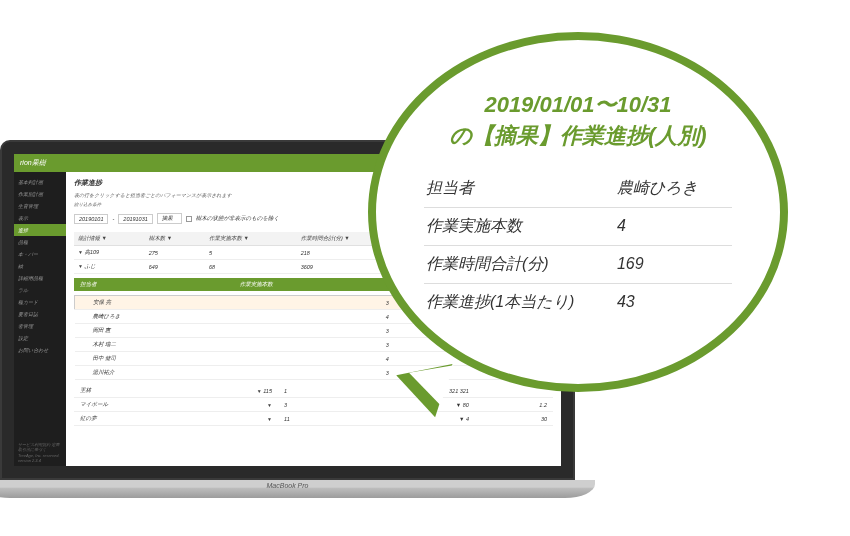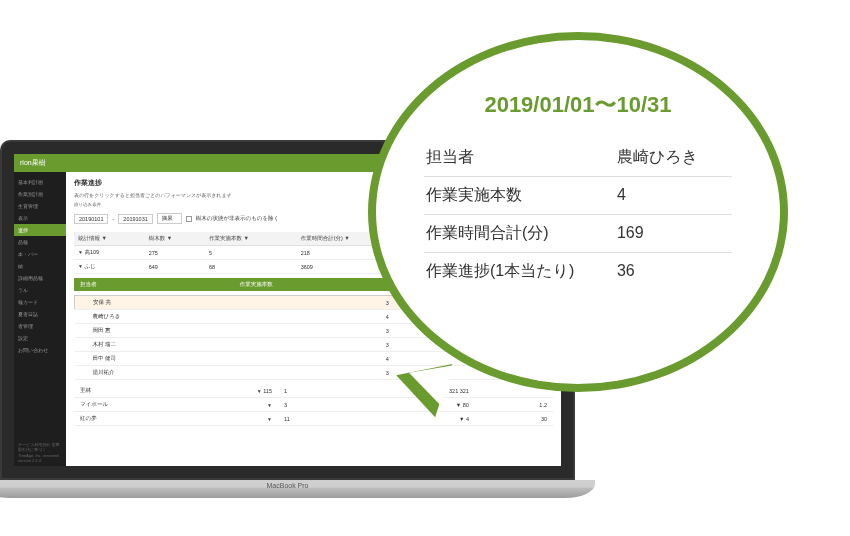--- a/index.html
+++ b/index.html
@@ -1,18 +1,18 @@
 <!DOCTYPE html>
 <html><head>
 <meta charset="utf-8">
 <style>
 * { margin: 0; padding: 0; box-sizing: border-box; font-family: -apple-system, "Hiragino Sans", "Yu Gothic", sans-serif; }
 html, body { width: 850px; height: 536px; background: #fff; overflow: hidden; }
 
-.stage { position: relative; width: 850px; height: 536px; }
+.stage { position: relative; width: 850px; height: 536px; font-style: italic; }
 
 
 .laptop {
   position: absolute;
   left: 0;
   top: 140px;
   width: 600px;
   height: 380px;
 }
 .laptop-screen-bezel {
@@ -298,36 +298,37 @@
     <div class="laptop-base">
       <div class="laptop-brand">MacBook Pro</div>
     </div>
   </div>
 
   <div class="bubble-tail"></div>
   <div class="bubble-tail-inner"></div>
   <div class="bubble">
     <div class="bubble-title">
       <span>2019/01/01〜10/31</span><br>
+      <span>の【摘果】作業進捗(人別)</span>
     </div>
     <table class="bubble-table">
       <tbody id="bubble-body">
           <tr>
             <td>担当者</td>
             <td>農崎ひろき</td>
           </tr>
           <tr>
             <td>作業実施本数</td>
             <td>4</td>
           </tr>
           <tr>
             <td>作業時間合計(分)</td>
             <td>169</td>
           </tr>
           <tr>
             <td>作業進捗(1本当たり)</td>
-            <td>36</td>
+            <td>43</td>
           </tr>
         </tbody>
     </table>
   </div>
 
 </div>
 
 </body></html>

